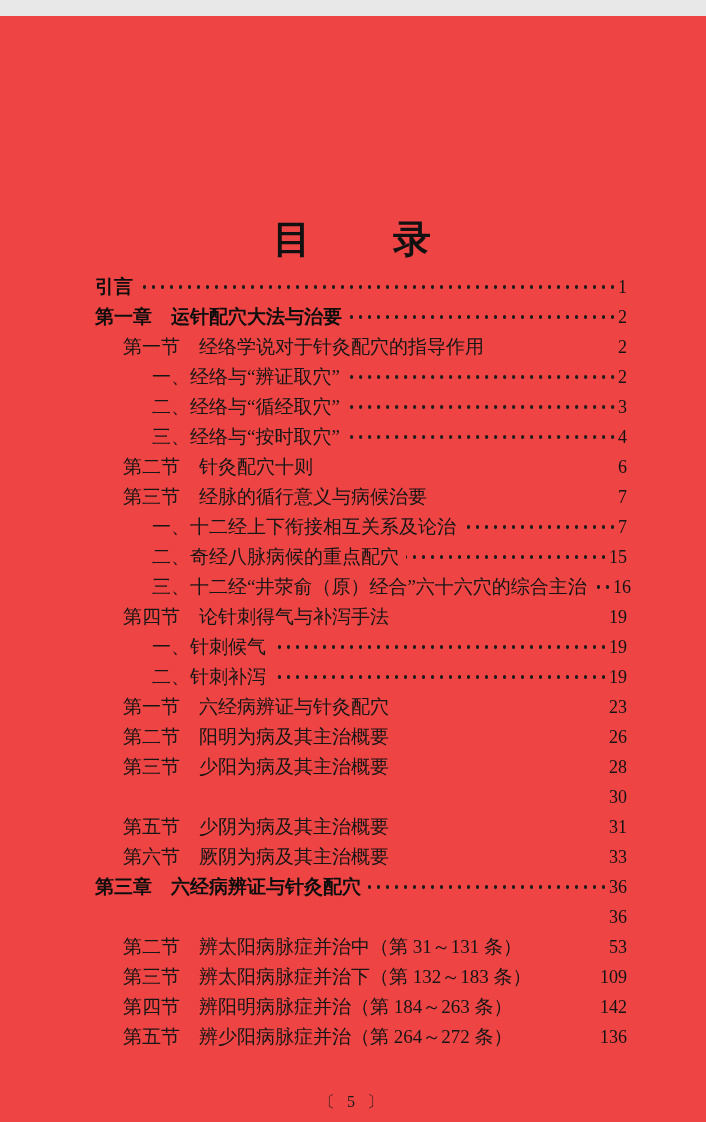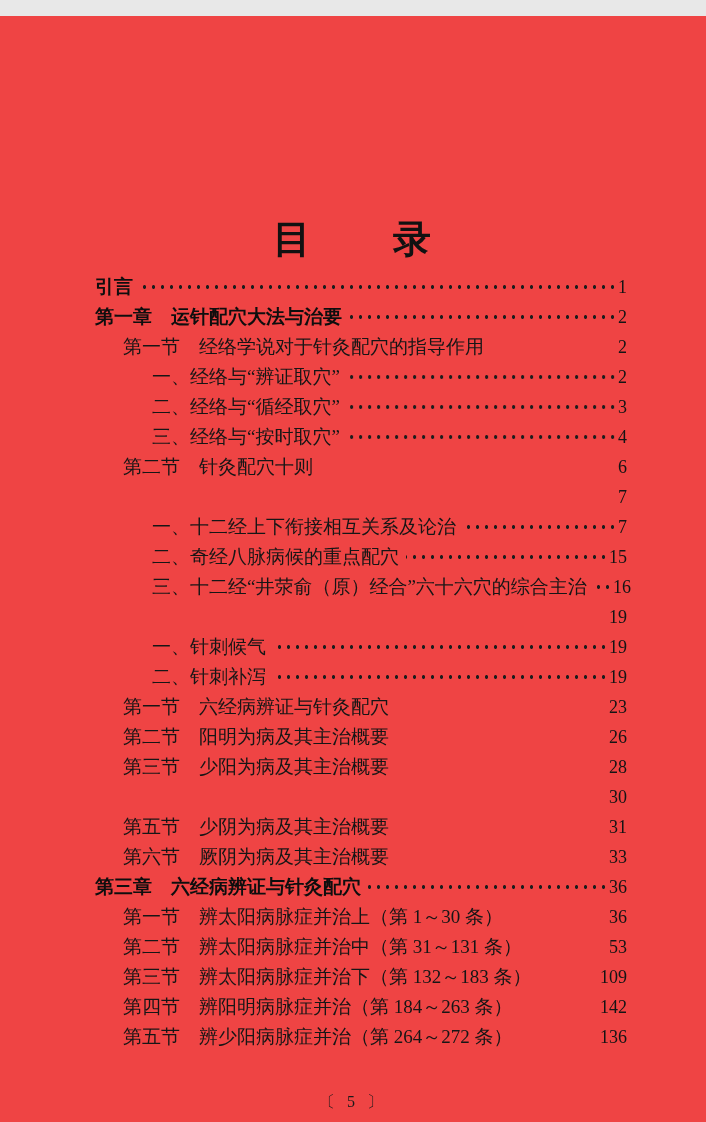--- a/index.html
+++ b/index.html
@@ -124,39 +124,41 @@
         <span class="label">三、经络与“按时取穴”</span>
         <span class="leader"></span>
         <span class="pagenum">4</span>
       </div>
       <div class="toc-row level-section">
         <span class="label">第二节　针灸配穴十则</span>
         <span class="leader"></span>
         <span class="pagenum">6</span>
       </div>
       <div class="toc-row level-section">
+        <span class="label">第三节　经脉的循行意义与病候治要</span>
         <span class="leader"></span>
         <span class="pagenum">7</span>
       </div>
       <div class="toc-row level-sub">
         <span class="label">一、十二经上下衔接相互关系及论治</span>
         <span class="leader"></span>
         <span class="pagenum">7</span>
       </div>
       <div class="toc-row level-sub">
         <span class="label">二、奇经八脉病候的重点配穴</span>
         <span class="leader"></span>
         <span class="pagenum">15</span>
       </div>
       <div class="toc-row level-sub">
         <span class="label">三、十二经“井荥俞（原）经合”六十六穴的综合主治</span>
         <span class="leader"></span>
         <span class="pagenum">16</span>
       </div>
       <div class="toc-row level-section">
+        <span class="label">第四节　论针刺得气与补泻手法</span>
         <span class="leader"></span>
         <span class="pagenum">19</span>
       </div>
       <div class="toc-row level-sub">
         <span class="label">一、针刺候气</span>
         <span class="leader"></span>
         <span class="pagenum">19</span>
       </div>
       <div class="toc-row level-sub">
         <span class="label">二、针刺补泻</span>
@@ -191,21 +193,20 @@
         <span class="label">第六节　厥阴为病及其主治概要</span>
         <span class="leader"></span>
         <span class="pagenum">33</span>
       </div>
       <div class="toc-row level-chapter">
         <span class="label">第三章　六经病辨证与针灸配穴</span>
         <span class="leader"></span>
         <span class="pagenum">36</span>
       </div>
       <div class="toc-row level-section">
-        <span class="label">第一节　辨太阳病脉症并治上（第 1～30 条）</span>
         <span class="leader"></span>
         <span class="pagenum">36</span>
       </div>
       <div class="toc-row level-section">
         <span class="label">第二节　辨太阳病脉症并治中（第 31～131 条）</span>
         <span class="leader"></span>
         <span class="pagenum">53</span>
       </div>
       <div class="toc-row level-section">
         <span class="label">第三节　辨太阳病脉症并治下（第 132～183 条）</span>

